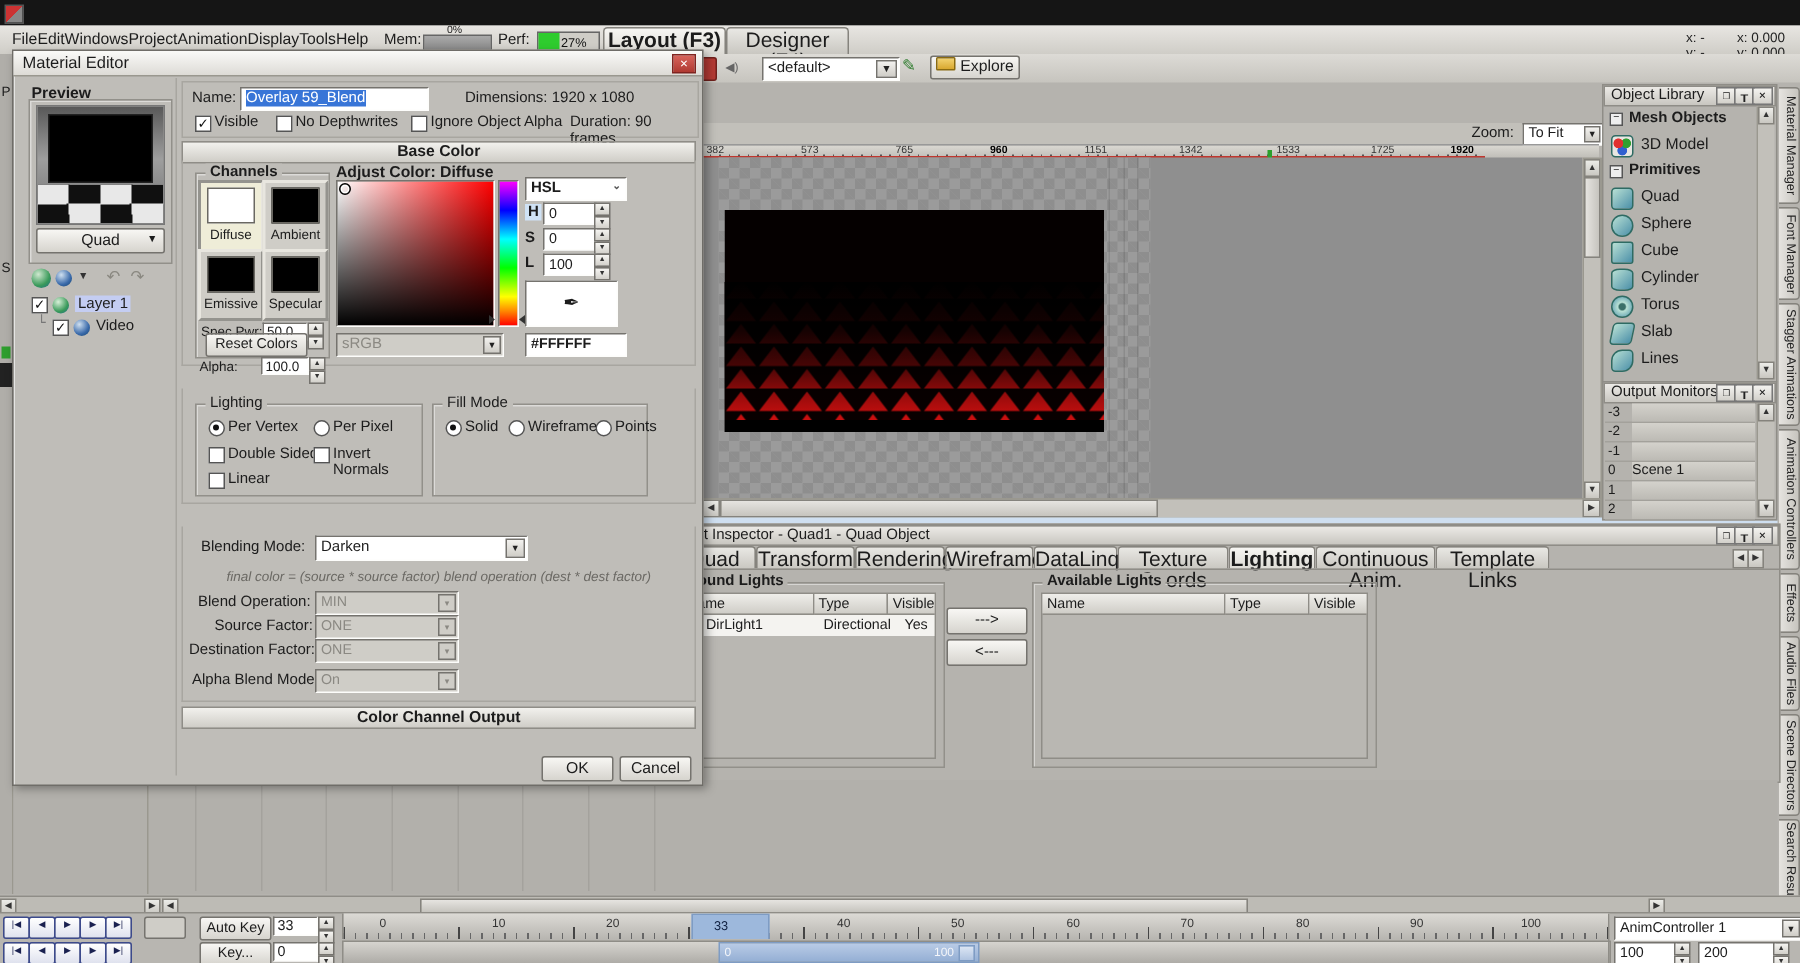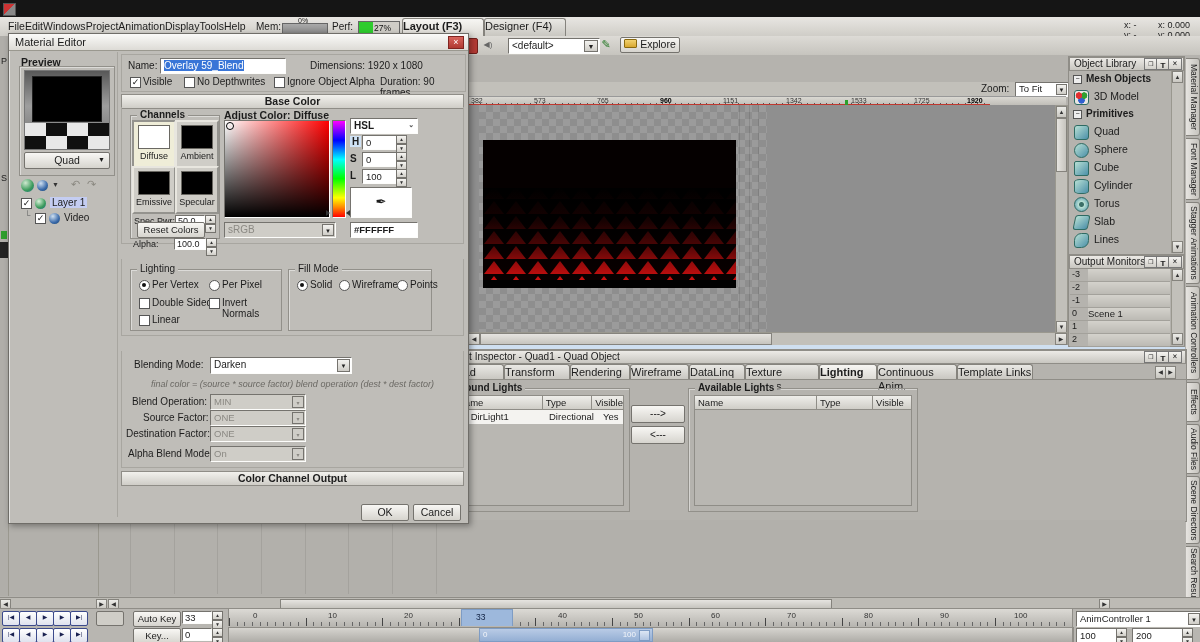--- a/index.html
+++ b/index.html
@@ -23,21 +23,21 @@
       vertical-align:-2px;position:relative}
   .rd.on::after{content:"";position:absolute;left:2px;top:2px;width:4px;height:4px;border-radius:50%;background:#111}
   .sp{position:absolute;width:11px}
   .sp b{display:block;height:7px;background:linear-gradient(#f6f5f2,#d2d0ca);border:1px solid #75736e;
         font-size:5px;line-height:6px;text-align:center;color:#333}
   .ddarrow{position:absolute;top:1px;right:1px;bottom:1px;width:12px;background:linear-gradient(#f3f2ef,#cfcdc7);
            border:1px solid #75736e;font-size:7px;line-height:12px;text-align:center;color:#222}
   .field{background:#fff;border:1px solid;border-color:#75736e #fdfdfb #fdfdfb #75736e;font-size:10px;padding:1px 3px;line-height:12px}
   .dis{background:#cfcdc7 !important;color:#8b8983 !important}
   .tabi{background:linear-gradient(#e9e8e4,#c9c7c1);border:1px solid #85837d;border-bottom:none;
-        border-radius:3px 3px 0 0;text-align:left;font-size:11px;line-height:14px}
+        border-radius:3px 3px 0 0;text-align:center;font-size:14px;line-height:14px}
   .taba{background:linear-gradient(#f7f6f3,#dddbd5);font-weight:bold}
   .th{background:linear-gradient(#efeeea,#cfcdc7);border-right:1px solid #8f8d87;border-bottom:1px solid #8f8d87;
       font-size:9.5px;line-height:13px;padding-left:3px}
   .vtab{position:absolute;left:1186px;width:13px;background:linear-gradient(90deg,#e6e4e0,#c6c4be);
         border:1px solid #85837d;border-left:none;border-radius:0 3px 3px 0;
         writing-mode:vertical-rl;font-size:8.5px;text-align:center;color:#222;letter-spacing:0}
   .checker{background-color:#9b9b9b;
      background-image:linear-gradient(45deg,#8e8e8e 25%,transparent 25%,transparent 75%,#8e8e8e 75%),
                       linear-gradient(45deg,#8e8e8e 25%,transparent 25%,transparent 75%,#8e8e8e 75%);
      background-size:14px 14px;background-position:0 0,7px 7px}

